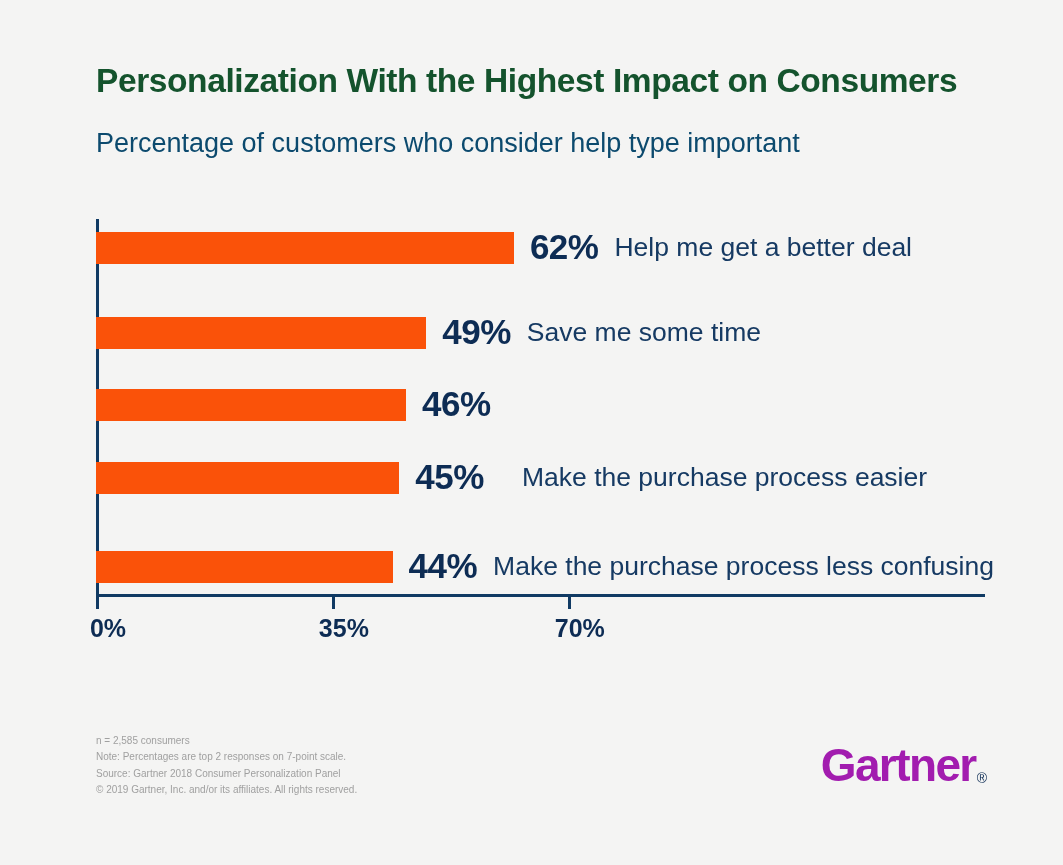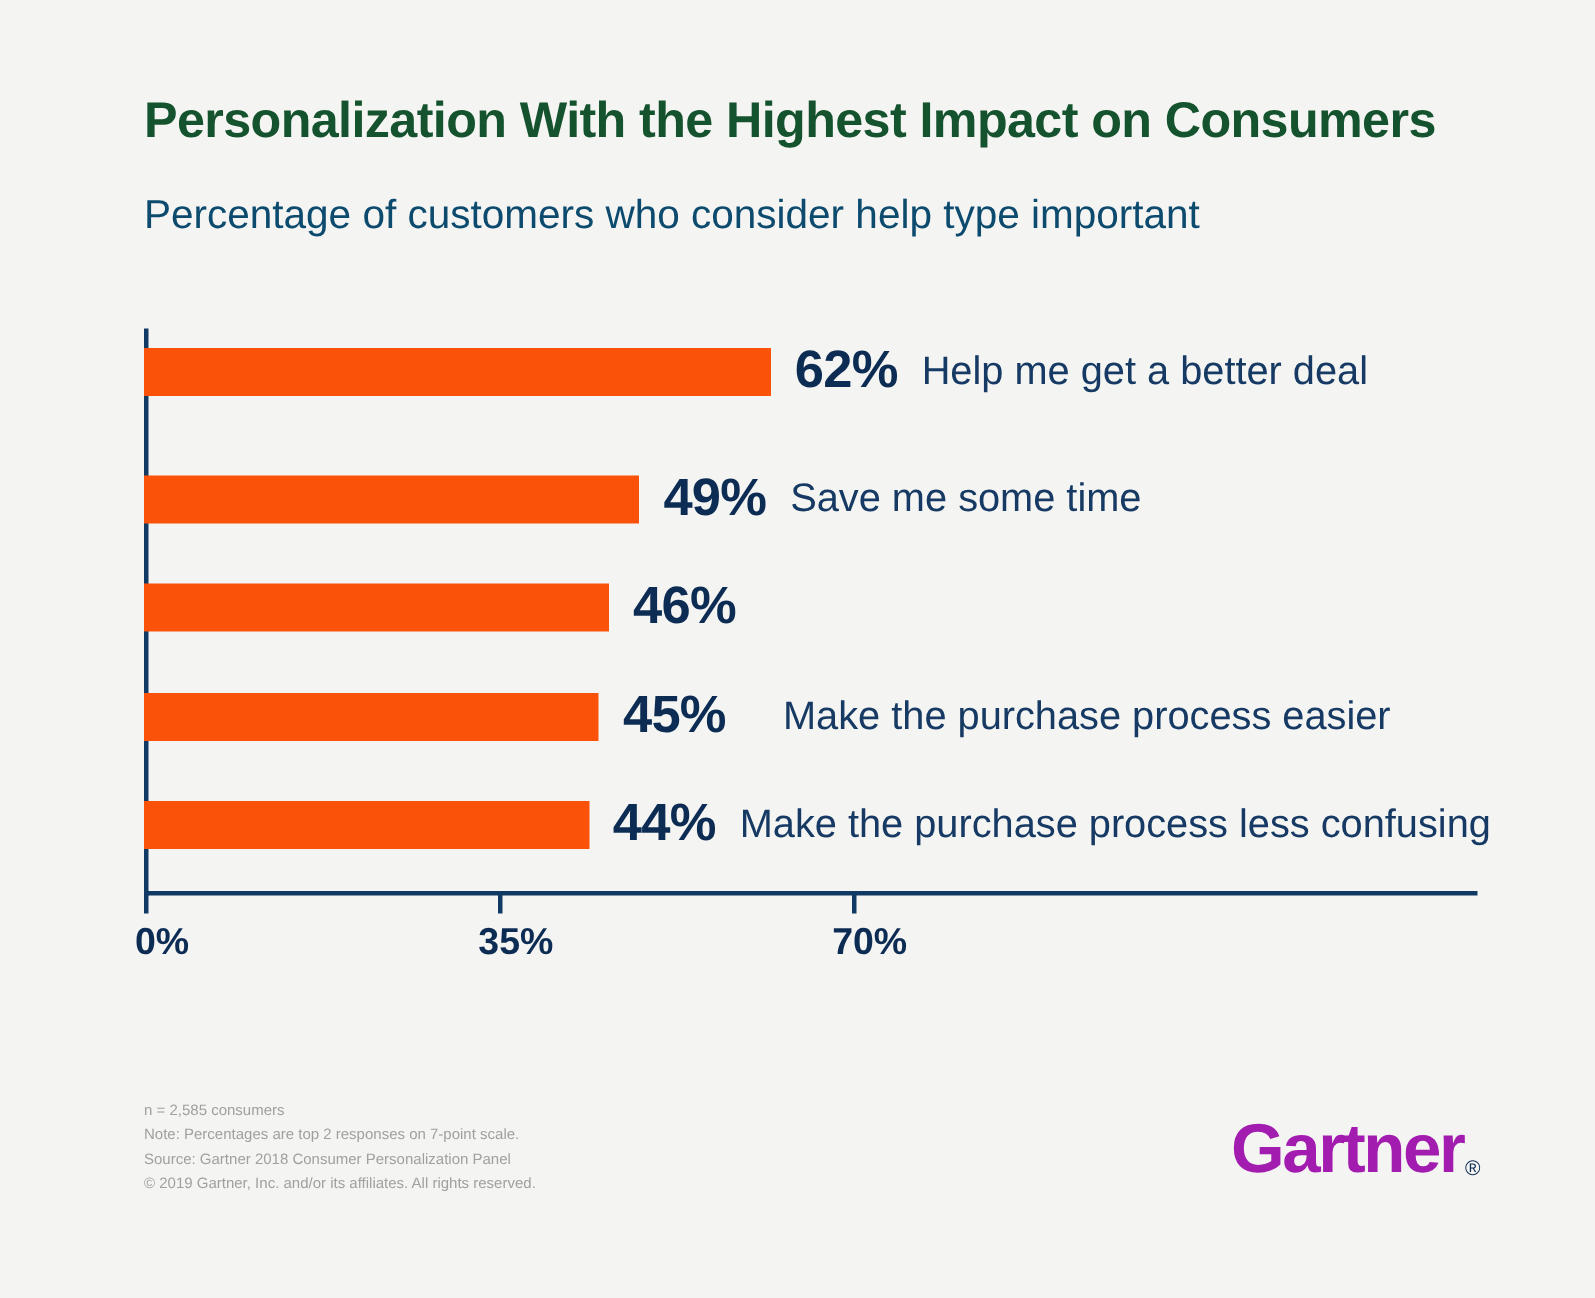--- a/index.html
+++ b/index.html
@@ -201,21 +201,21 @@
       </div>
       <div class="bar-row" style="top: 389px; width: 967px;">
         <div class="bar" style="width: 310.04px; background: rgb(250, 82, 9);"></div>
         <div class="bar-value" style="left: 326.04px;">46%</div>
       </div>
       <div class="bar-row" style="top: 461.5px; width: 778px;">
         <div class="bar" style="width: 303.3px; background: rgb(250, 82, 9);"></div>
         <div class="bar-value" style="left: 319.3px;">45%</div>
         <div class="bar-label" style="left: 426px;">Make the purchase process easier</div>
       </div>
-      <div class="bar-row" style="top: 534px; width: 967px;">
+      <div class="bar-row" style="top: 551px; width: 967px;">
         <div class="bar" style="width: 296.56px; background: rgb(250, 82, 9);"></div>
         <div class="bar-value" style="left: 312.56px;">44%</div>
         <div class="bar-label" style="left: 397.123px;">Make the purchase process less confusing</div>
       </div>
     </div>
 
   <div class="footnotes">
     <div>n = 2,585 consumers</div>
     <div>Note: Percentages are top 2 responses on 7-point scale.</div>
     <div>Source: Gartner 2018 Consumer Personalization Panel</div>

